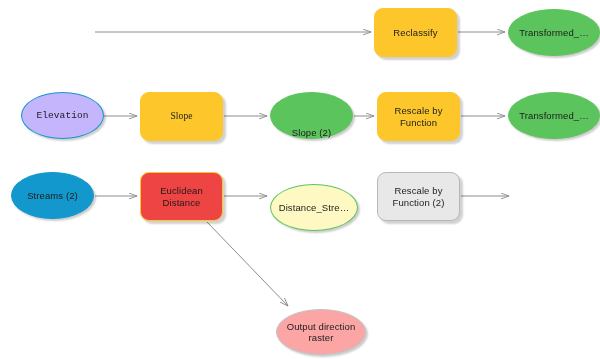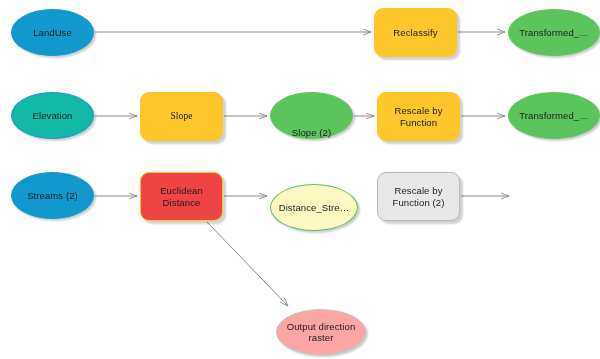--- a/index.html
+++ b/index.html
@@ -74,24 +74,23 @@
       <line x1="458" y1="32" x2="505" y2="32" stroke="#8c8c8c" stroke-width="1" marker-end="url(#arrowhead)"></line>
       <line x1="95" y1="116" x2="137" y2="116" stroke="#8c8c8c" stroke-width="1" marker-end="url(#arrowhead)"></line>
       <line x1="224" y1="116" x2="267" y2="116" stroke="#8c8c8c" stroke-width="1" marker-end="url(#arrowhead)"></line>
       <line x1="354" y1="116" x2="374" y2="116" stroke="#8c8c8c" stroke-width="1" marker-end="url(#arrowhead)"></line>
       <line x1="461" y1="116" x2="505" y2="116" stroke="#8c8c8c" stroke-width="1" marker-end="url(#arrowhead)"></line>
       <line x1="95" y1="196" x2="137" y2="196" stroke="#8c8c8c" stroke-width="1" marker-end="url(#arrowhead)"></line>
       <line x1="224" y1="196" x2="267" y2="196" stroke="#8c8c8c" stroke-width="1" marker-end="url(#arrowhead)"></line>
       <line x1="207" y1="222" x2="288" y2="306" stroke="#8c8c8c" stroke-width="1" marker-end="url(#arrowhead)"></line>
       <line x1="461" y1="196" x2="509" y2="196" stroke="#8c8c8c" stroke-width="1" marker-end="url(#arrowhead)"></line>
     </svg>
-<div class="node ellipse shadow-e" style="left: 11px; top: 9px; width: 83px; height: 47px; background: rgb(19, 152, 205); border: 1px solid rgb(19, 152, 205); color: rgb(28, 28, 28);"><span class="label">LandUse</span></div>
     <div class="node rect shadow-r" style="left: 374px; top: 8px; width: 83px; height: 49px; background: rgb(253, 199, 44); border: 1px solid rgb(253, 199, 44); color: rgb(28, 28, 28);"><span class="label">Reclassify</span></div>
     <div class="node ellipse shadow-e" style="left: 508px; top: 9px; width: 92px; height: 47px; background: rgb(92, 196, 92); border: 1px solid rgb(92, 196, 92); color: rgb(28, 28, 28);"><span class="label">Transformed_…</span></div>
-    <div class="node ellipse shadow-e" style="left: 11px; top: 92px; width: 83px; height: 47px; background: #14b8a6; border: 1px solid rgb(19, 152, 205); color: rgb(28, 28, 28);"><span class="label">Elevation</span></div>
+    <div class="node ellipse shadow-e" style="left: 21px; top: 92px; width: 83px; height: 47px; background: #c4b5fd; border: 1px solid rgb(19, 152, 205); color: rgb(28, 28, 28); font-family: Liberation Mono, monospace;"><span class="label">Elevation</span></div>
     <div class="node rect shadow-r" style="left: 140px; top: 92px; width: 83px; height: 49px; background: rgb(253, 199, 44); border: 1px solid rgb(253, 199, 44); color: rgb(28, 28, 28); font-family: Liberation Serif, serif;"><span class="label">Slope</span></div>
     <div class="node ellipse shadow-e" style="left: 270px; top: 92px; width: 83px; height: 47px; background: rgb(92, 196, 92); border: 1px solid rgb(92, 196, 92); color: rgb(28, 28, 28); align-items: flex-end;"><span class="label">Slope (2)</span></div>
     <div class="node rect shadow-r" style="left: 377px; top: 92px; width: 83px; height: 49px; background: rgb(253, 199, 44); border: 1px solid rgb(253, 199, 44); color: rgb(28, 28, 28);"><span class="label">Rescale by
 Function</span></div>
     <div class="node ellipse shadow-e" style="left: 508px; top: 92px; width: 92px; height: 47px; background: rgb(92, 196, 92); border: 1px solid rgb(92, 196, 92); color: rgb(28, 28, 28);"><span class="label">Transformed_…</span></div>
     <div class="node ellipse shadow-e" style="left: 11px; top: 172px; width: 83px; height: 47px; background: rgb(19, 152, 205); border: 1px solid rgb(19, 152, 205); color: rgb(28, 28, 28);"><span class="label">Streams (2)</span></div>
     <div class="node rect shadow-r" style="left: 140px; top: 172px; width: 83px; height: 49px; background: #ef4444; border: 1px solid rgb(253, 199, 44); color: rgb(28, 28, 28);"><span class="label">Euclidean
 Distance</span></div>
     <div class="node ellipse shadow-e" style="left: 270px; top: 184px; width: 88px; height: 47px; background: #fef9c3; border: 1px solid rgb(92, 196, 92); color: rgb(28, 28, 28);"><span class="label">Distance_Stre…</span></div>
     <div class="node rect shadow-r" style="left: 377px; top: 172px; width: 83px; height: 49px; background: rgb(232, 232, 232); border: 1px solid rgb(184, 184, 184); color: rgb(28, 28, 28);"><span class="label">Rescale by

